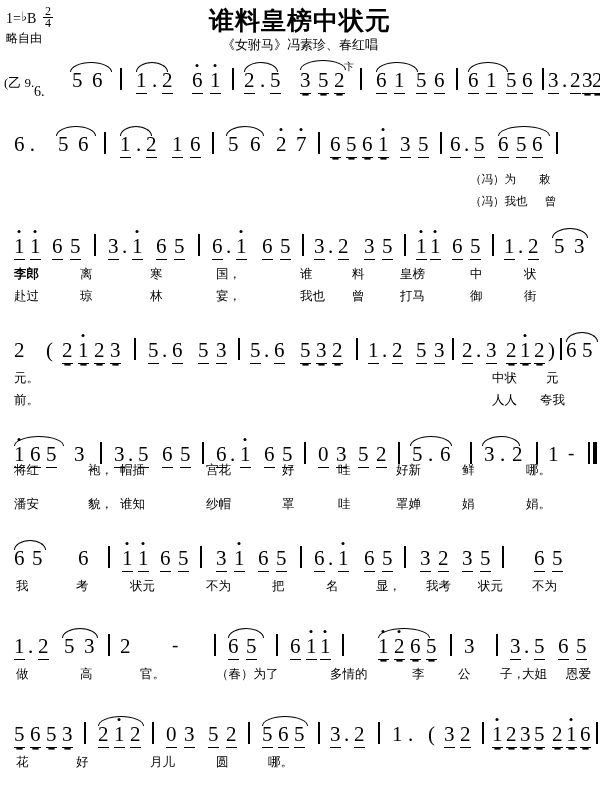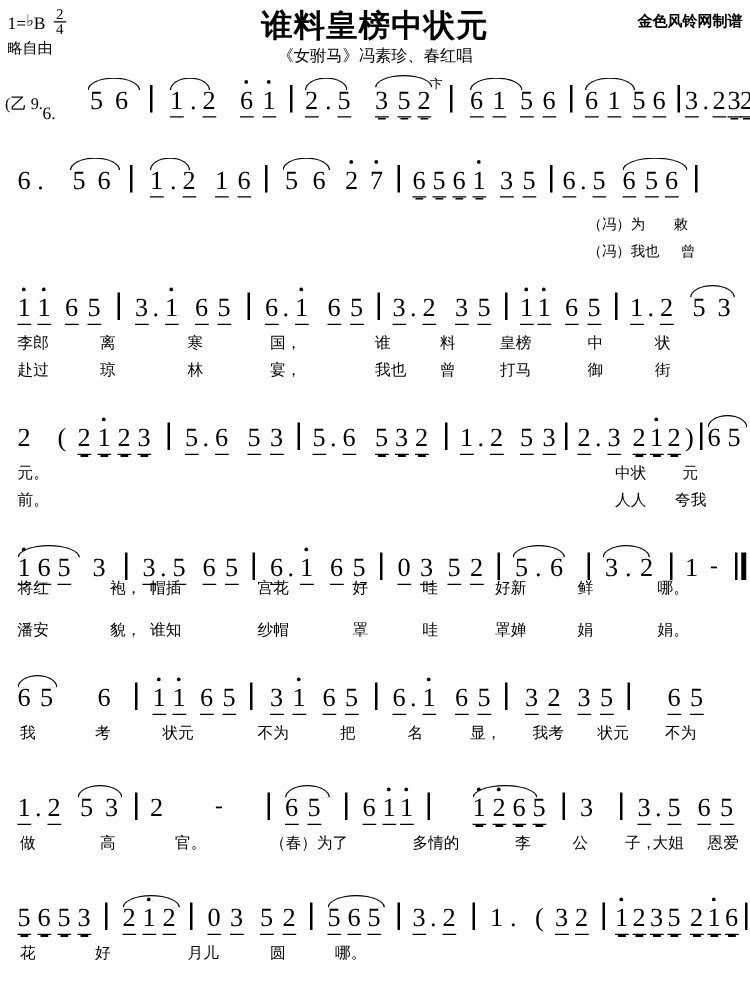--- a/index.html
+++ b/index.html
@@ -84,21 +84,20 @@
         <span class="den">4</span>
       </span>
     </div>
 
     <div class="tempo">略自由</div>
 
     <div class="title">谁料皇榜中状元</div>
     <div class="subtitle">《女驸马》冯素珍、春红唱</div>
 
     <div class="credits">
-      <div class="cr3">金色风铃网制谱</div>
     </div>
   </div>
 
   <div class="row" style="top:68px;">
     <div class="barcount" style="position:absolute;left:4px;top:6px;">(乙 9.</div>
     <div class="notes">
       <span style="left:34px;top:16px;font-size:14px;">6.</span>
 
       <span class="slur" style="left:70px;top:-6px;width:40px;"></span>
       <span style="left:72px;">5</span><span style="left:92px;">6</span>
@@ -183,21 +182,21 @@
 
       <span class="d1 hi" style="left:416px;">1</span><span class="d1 hi" style="left:430px;">1</span>
       <span class="d1" style="left:452px;">6</span><span class="d1" style="left:470px;">5</span>
       <span class="bar" style="left:492px;"></span>
 
       <span class="d1" style="left:504px;">1</span><span style="left:518px;">.</span><span class="d1" style="left:528px;">2</span>
       <span class="slur" style="left:552px;top:-6px;width:34px;"></span>
       <span style="left:554px;">5</span><span style="left:574px;">3</span>
     </div>
     <div class="lyr" style="top:32px;">
-      <span style="left:14px;">李郎</span>
+      <span style="left:14px;font-weight:bold;">李郎</span>
       <span style="left:80px;">离</span>
       <span style="left:150px;">寒</span>
       <span style="left:216px;">国，</span>
       <span style="left:300px;">谁</span>
       <span style="left:352px;">料</span>
       <span style="left:400px;">皇榜</span>
       <span style="left:470px;">中</span>
       <span style="left:524px;">状</span>
     </div>
     <div class="lyr" style="top:54px;">

